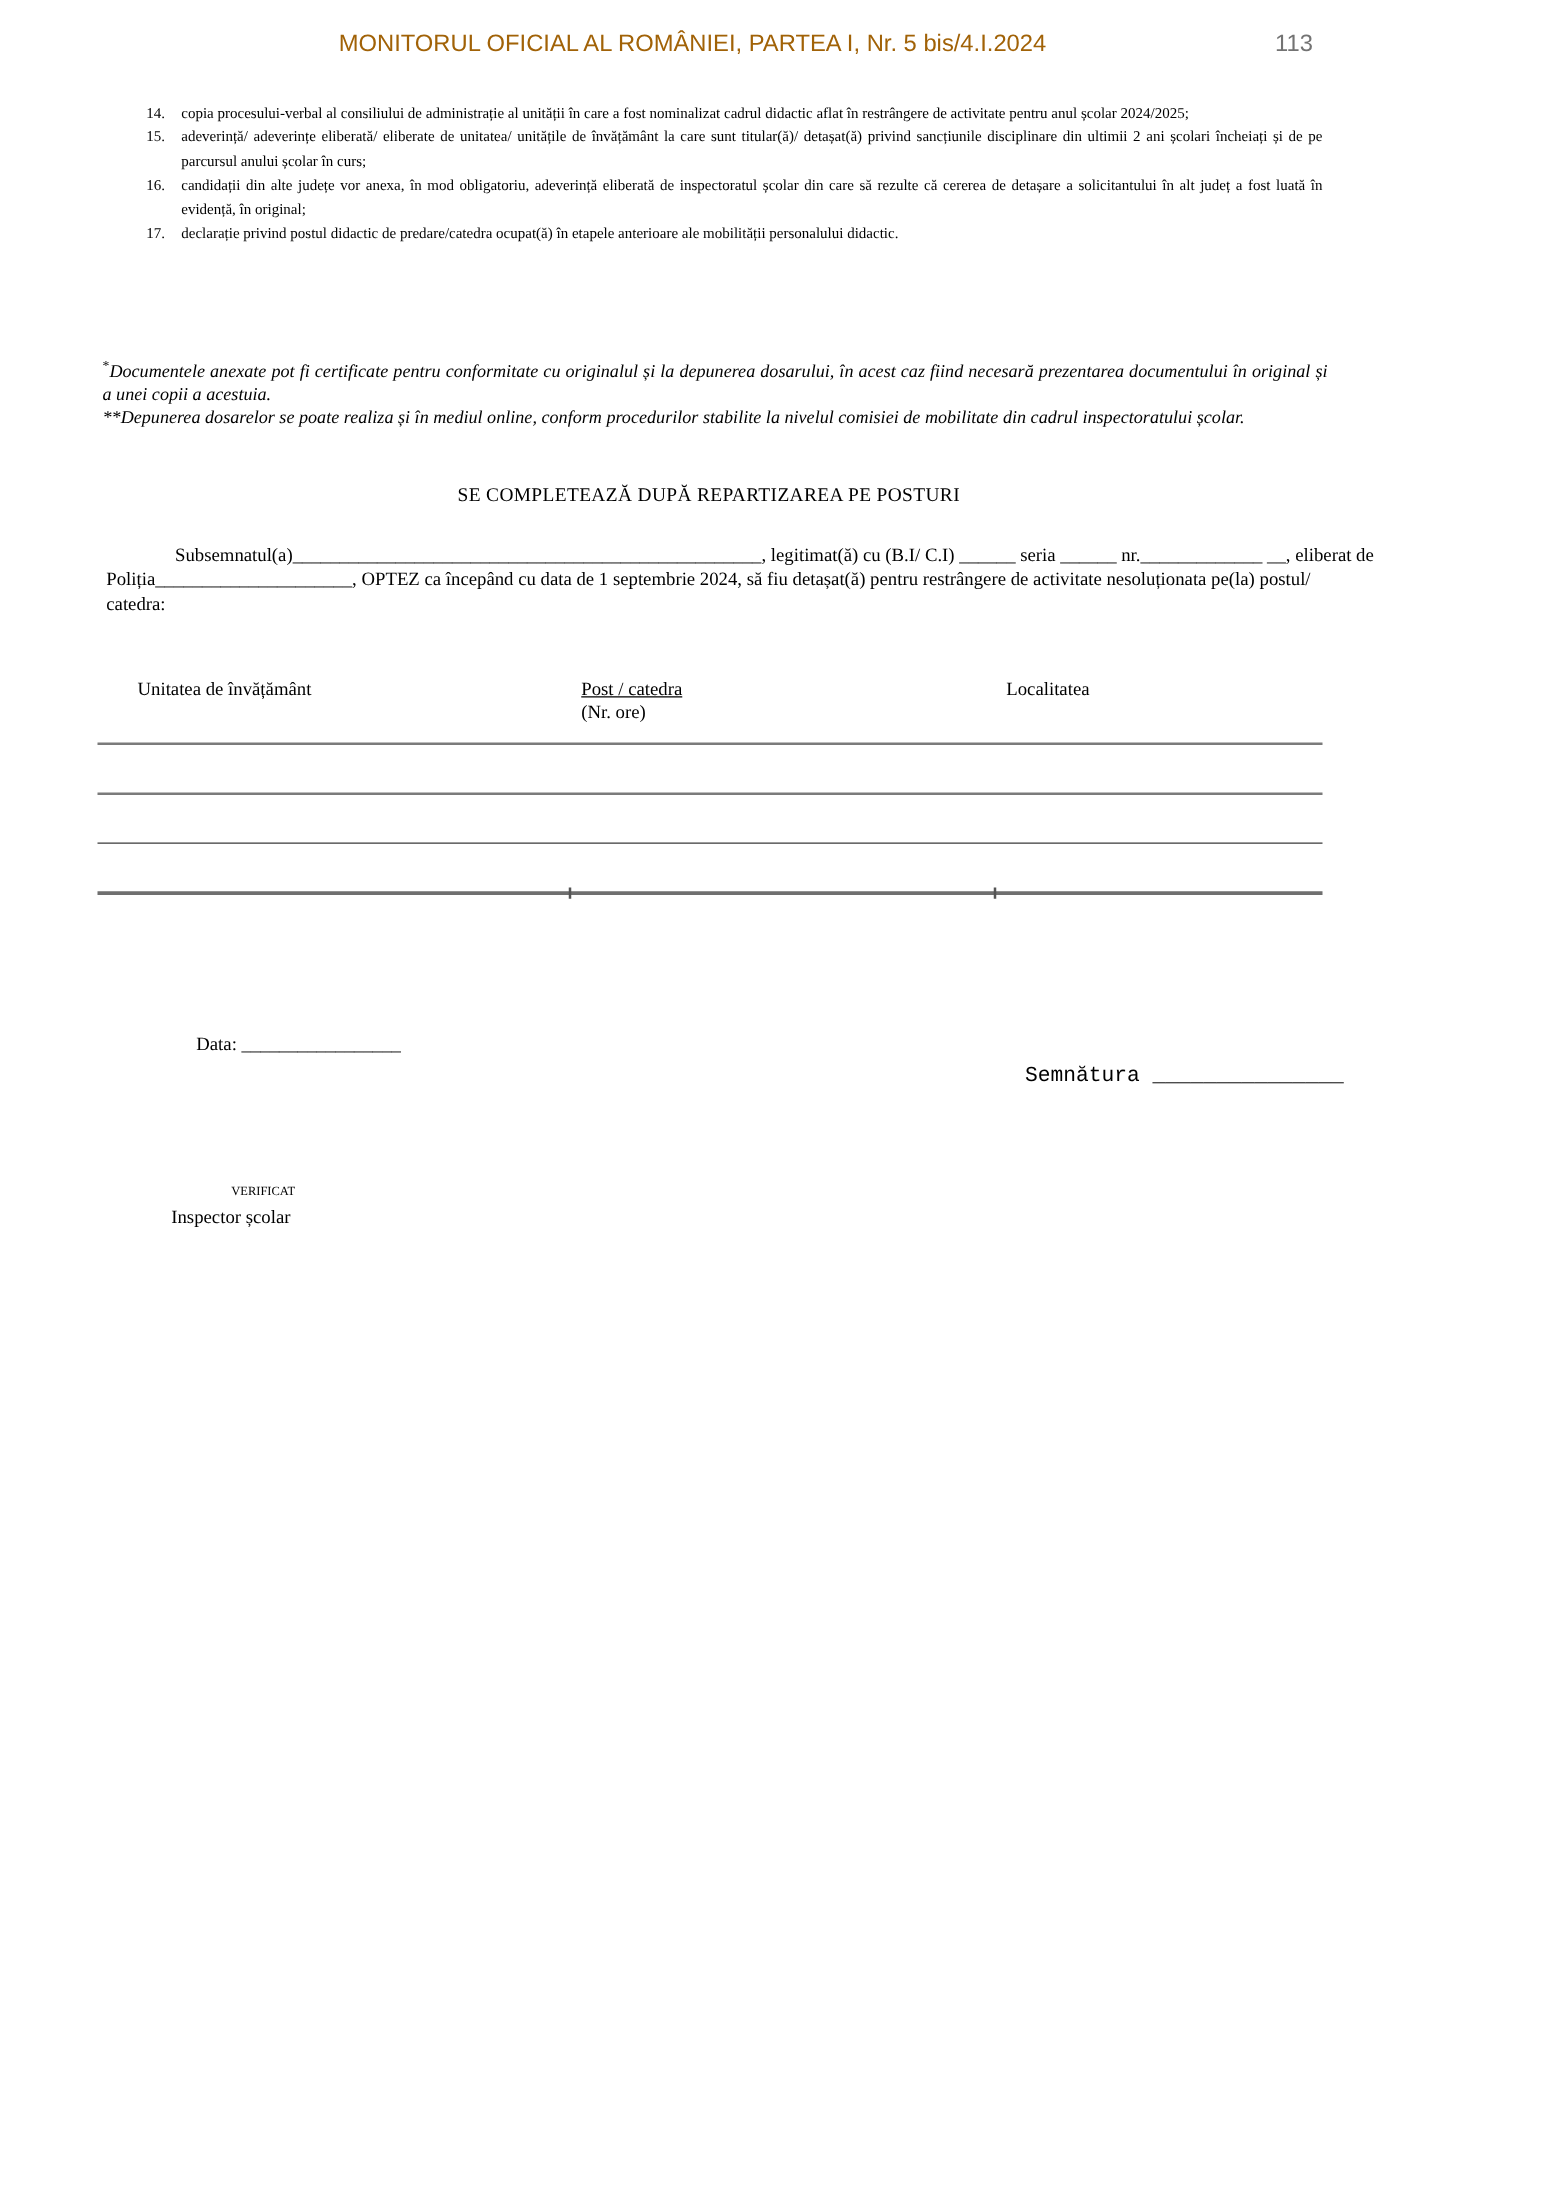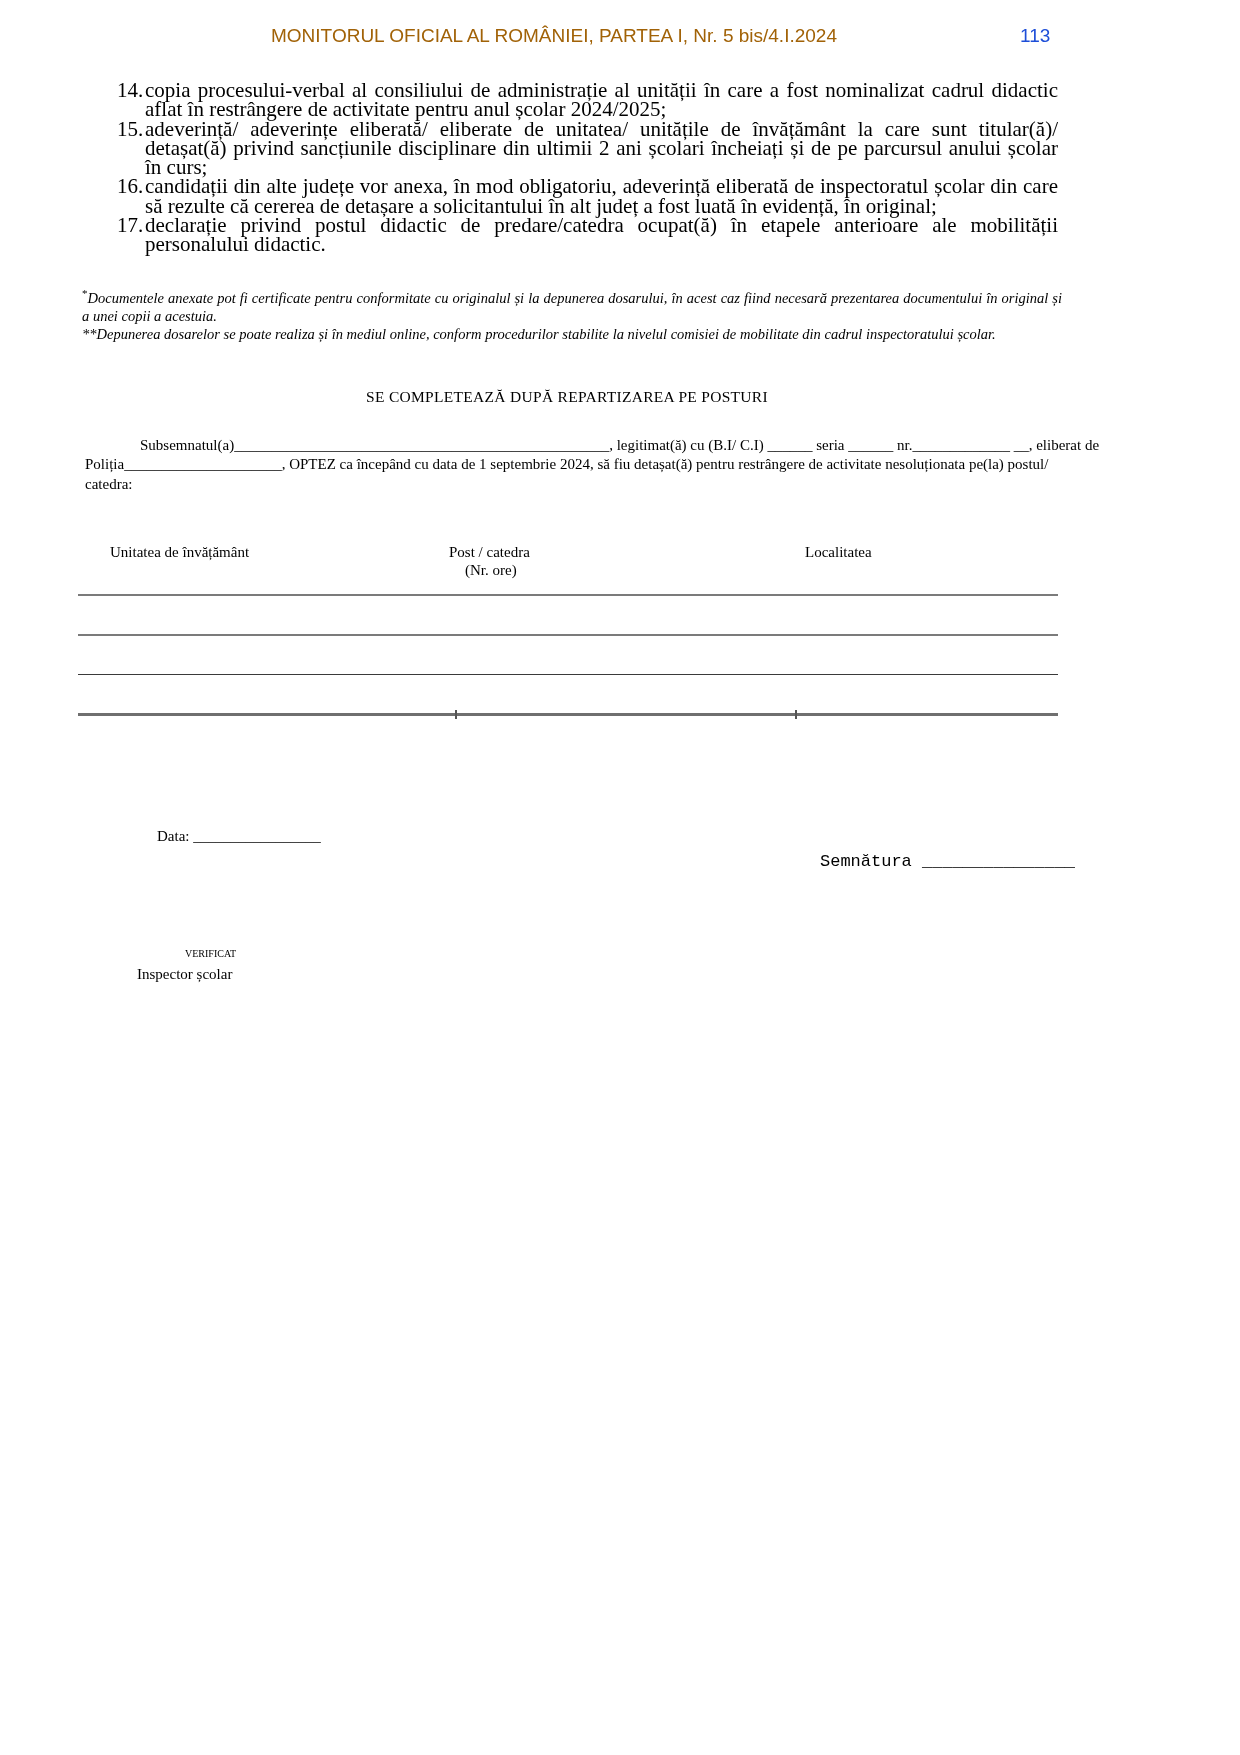--- a/index.html
+++ b/index.html
@@ -8,45 +8,45 @@
     position:relative; width:1240px; height:1755px; background:#fff;
     font-family:"Liberation Serif", serif; color:#000; overflow:hidden;
   }
   
   .hdr-title {
     position:absolute; top:25px; left:0; width:1108px; text-align:center;
     font-family:"Liberation Sans", sans-serif; font-size:19px; color:#a16207;
   }
   .hdr-page {
     position:absolute; top:25px; left:1020px;
-    font-family:"Liberation Sans", sans-serif; font-size:19px; color:#1d4ed8;
+    font-family:"Liberation Sans", sans-serif; font-size:19px; color:#737373;
   }
   
-  .list { position:absolute; top:81px; left:117px; width:941px; font-size:21px; line-height:19.3px; }
+  .list { position:absolute; top:81px; left:117px; width:941px; font-size:12px; line-height:19.3px; }
   .list-item { display:flex; }
   .list-num { width:28px; flex:0 0 28px; }
   .list-txt { flex:1; text-align:justify; }
   
   .footnotes { position:absolute; top:284px; left:82px; width:980px; font-size:14.5px; line-height:18px; }
   .fn1 { text-align:justify; }
   .fn1 sup { font-size:11px; font-style:normal; }
   .fn-italic { font-style:italic; }
   
   .sec-title {
     position:absolute; top:388px; left:0; width:1134px; text-align:center;
     font-size:15.5px; letter-spacing:0.3px;
   }
   
   .form-par { position:absolute; top:436px; left:85px; width:976px; font-size:15px; line-height:19.4px; }
   .form-line1 { text-indent:55px; white-space:nowrap; }
   .form-line2 { white-space:nowrap; }
   
   .th { position:absolute; font-size:15px; }
   .th-col1 { top:544px; left:110px; }
-  .th-col2a { top:544px; left:449px; }
+  .th-col2a { top:544px; left:465px;text-decoration:underline; }
   .th-col2b { top:562px; left:465px; }
   .th-col3 { top:544px; left:805px; }
   
   .rule { position:absolute; left:78px; width:980px; height:0; }
   .rule-1 { top:594px; border-top:2.5px solid #7b7b7b; }
   .rule-2 { top:634px; border-top:2.5px solid #7b7b7b; }
   .rule-3 { top:674px; border-top:1.8px solid #3a3a3a; }
   .rule-4 { top:713px; border-top:3px solid #6f6f6f; }
   .tick { position:absolute; width:2px; height:9px; background:#555; top:710px; }
   .tick-1 { left:455px; }

